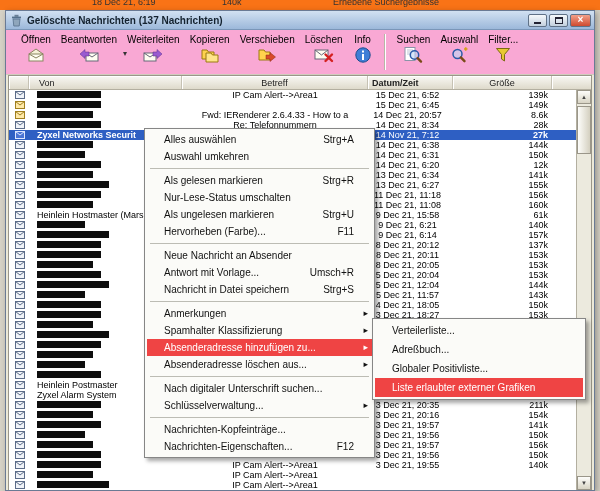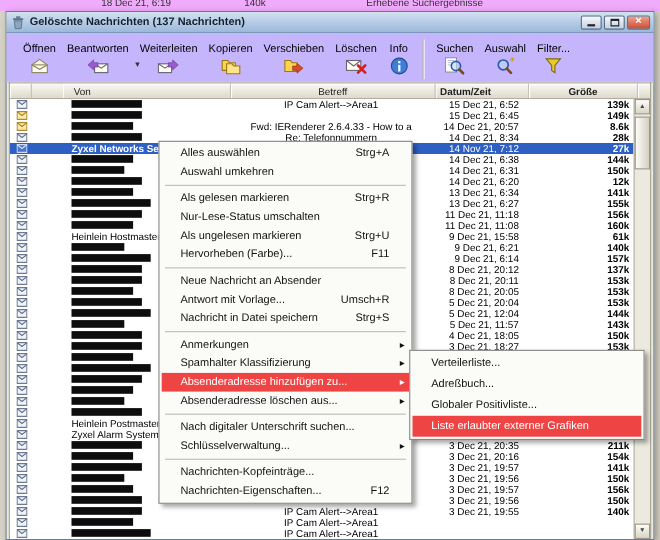--- a/index.html
+++ b/index.html
@@ -1,69 +1,69 @@
 <!DOCTYPE html>
 <html><head>
 <meta charset="utf-8">
 <style>
   * { margin:0; padding:0; box-sizing:border-box; }
   html,body { width:600px; height:491px; overflow:hidden; }
   body { font-family:"Liberation Sans", sans-serif; background:#d6d2c6; position:relative; font-size:10px; }
 
   
-  .bg-strip { position:absolute; left:0; top:0; right:0; height:10px; background:#f0abfc; overflow:hidden; }
+  .bg-strip { position:absolute; left:0; top:0; right:0; height:10px; background:#f97316; overflow:hidden; }
   .bg-strip span { position:absolute; top:-3px; font-size:9px; color:#333; white-space:nowrap; }
 
   
   .window { position:absolute; left:5px; top:10px; width:590px; height:481px;
             background:#ece9d8; border:1px solid #6a7a94; box-shadow:2px 2px 6px rgba(0,0,0,.3); }
 
   .titlebar { position:absolute; left:0; top:0; right:0; height:19px;
               background:linear-gradient(#d2e1f2,#9cb8da); border-bottom:1px solid #7a96b8;
               display:flex; align-items:center; padding:0 3px; }
   .wicon { display:inline-flex; margin-left:1px; }
   .wtitle { font-size:10px; font-weight:bold; color:#14222f; margin-left:4px; flex:1; white-space:nowrap; overflow:hidden; }
   .wbtns { display:flex; }
   .wbtn { width:19px; height:13px; margin-left:2px; border:1px solid #5f7187; border-radius:2px;
           background:linear-gradient(#f6f9fc,#c3d0de); display:inline-flex; align-items:center; justify-content:center;
           font-size:10px; line-height:1; color:#223; cursor:default; }
   .wbtn.close { background:linear-gradient(#f2a089,#cf4a30); color:#fff; font-weight:bold; width:21px; }
   .g-min { width:7px; height:2px; background:#223; margin-top:6px; }
   .g-max { width:8px; height:7px; border:1px solid #223; border-top-width:2px; }
 
   
-  .toolbar { position:absolute; left:0; top:19px; right:0; height:45px; background:#c4b5fd;
-             border-bottom:1px solid #cfccbc; display:flex; align-items:center; padding:3px 0 0 10px; }
+  .toolbar { position:absolute; left:0; top:19px; right:0; height:45px; background:#f9a8d4;
+             border-bottom:1px solid #cfccbc; display:flex; align-items:flex-start; padding:3px 0 0 10px; }
   .tbtn { display:flex; flex-direction:column; align-items:center; padding:1px 5px; position:relative; cursor:default; }
   .tlabel { font-size:10px; color:#000; margin-bottom:1px; white-space:nowrap; }
   .ticon svg { display:block; }
   .tdd { position:absolute; right:-5px; bottom:7px; font-size:8px; color:#333; }
   .tsep { width:2px; height:36px; margin:1px 6px 0; border-left:1px solid #b9b5a6; border-right:1px solid #fff; }
 
   
   .listwrap { position:absolute; left:2px; top:64px; right:2px; bottom:0; background:#fff;
               border:1px solid #9a9689; border-bottom:none; }
   .lheader { display:flex; height:14px; background:linear-gradient(#f9f8f4,#dedacb);
              border-bottom:1px solid #b3afa0; font-size:9px; color:#222; }
   .hc { border-right:1px solid #c6c2b4; box-shadow:inset 1px 1px 0 #ffffff; padding-top:2px; white-space:nowrap; }
   .c-icon { width:20px; }
-  .c-von { width:153px; padding-left:10px;margin-left:28px; }
+  .c-von { width:153px; padding-left:10px; }
   .c-betreff { width:186px; text-align:center; }
   .c-datum { width:85px; padding-left:4px; font-weight:bold; }
-  .c-groesse { width:99px; text-align:center;font-weight:bold; }
+  .c-groesse { width:99px; text-align:center; }
   .c-fill { flex:1; border-right:none; }
 
   .rows { position:absolute; left:0; top:14px; right:15px; bottom:0; overflow:hidden; background:#fff; }
   .lrow { display:flex; height:10px; font-size:9px; line-height:10px; color:#000; white-space:nowrap; }
   .lrow .rc { border-right:none; box-shadow:none; padding-top:0; overflow:hidden; }
   .lrow .c-icon { padding-left:6px; }
   .lrow .c-icon svg { margin-top:1px; display:block; }
   .lrow .c-von { padding-left:8px; }
   .lrow .c-betreff { text-align:center; }
-  .lrow .c-datum { text-align:right; padding:0 6px 0 0; font-weight:normal; }
+  .lrow .c-datum { text-align:center; padding:0 6px 0 0; font-weight:normal; }
   .lrow .c-groesse { text-align:right; padding-right:4px; }
   .lrow.sel { background:#2e5fc3; color:#fff; font-weight:bold; }
   .redact { display:inline-block; width:64px; height:7px; background:#0d0d0d; margin-top:1px; }
   .lrow:nth-child(3n) .redact { width:56px; }
   .lrow:nth-child(5n) .redact { width:72px; }
   .lrow:nth-child(7n) .redact { width:48px; }
 
   
   .scrollbar { position:absolute; top:14px; right:0; width:15px; bottom:0; background:#eceade; border-left:1px solid #b3afa0; }
   .sb-btn { position:absolute; left:0; right:0; height:14px; background:linear-gradient(#fdfdfa,#d8d4c4);

